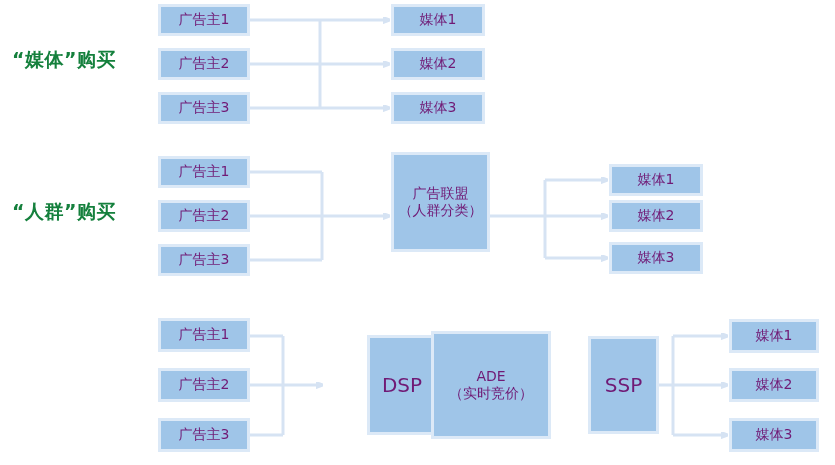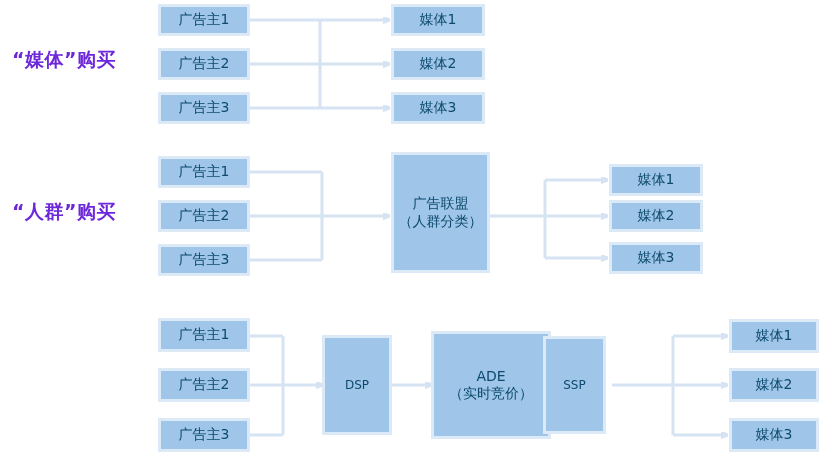--- a/index.html
+++ b/index.html
@@ -14,44 +14,45 @@
     position: relative;
     width: 835px;
     height: 465px;
     background: #ffffff;
     overflow: hidden;
   }
   .row-label {
     position: absolute;
     font-size: 19px;
     font-weight: bold;
-    color: #6d28d9;
+    color: #15803d;
     letter-spacing: 0.5px;
     white-space: nowrap;
     line-height: 1;
   }
   .node {
     position: absolute;
     box-sizing: border-box;
     background: #9FC5E8;
     border: 3px solid #DCE9F7;
     display: flex;
     align-items: center;
     justify-content: center;
     text-align: center;
-    color: #0c4a6e;
+    color: #701a75;
     font-size: 14px;
     line-height: 1.22;
     white-space: pre-line;
   }
   .node.big {
     font-size: 14px;
   }
   .node.mono-label {
-    font-size: 12px;
+    font-size: 20px;
+    margin-left: 45px;
   }
   svg.links {
     position: absolute;
     left: 0;
     top: 0;
     width: 835px;
     height: 465px;
     overflow: visible;
     pointer-events: none;
   }
@@ -124,34 +125,34 @@
   <div class="node" style="left:391px; top:4px;  width:94px; height:32px;">媒体1</div>
   <div class="node" style="left:391px; top:48px; width:94px; height:32px;">媒体2</div>
   <div class="node" style="left:391px; top:92px; width:94px; height:32px;">媒体3</div>
 
   <div class="row-label" style="left:12px; top:202px;">“人群”购买</div>
 
   <div class="node" style="left:158px; top:156px; width:92px; height:32px;">广告主1</div>
   <div class="node" style="left:158px; top:200px; width:92px; height:32px;">广告主2</div>
   <div class="node" style="left:158px; top:244px; width:92px; height:32px;">广告主3</div>
 
-  <div class="node big" style="left:391px; top:152px; width:99px; height:121px;">广告联盟
+  <div class="node big" style="left:391px; top:152px; width:99px; height:100px;">广告联盟
 （人群分类）</div>
 
   <div class="node" style="left:609px; top:164px; width:94px; height:32px;">媒体1</div>
   <div class="node" style="left:609px; top:200px; width:94px; height:32px;">媒体2</div>
   <div class="node" style="left:609px; top:242px; width:94px; height:32px;">媒体3</div>
 
 
   <div class="node" style="left:158px; top:318px; width:92px; height:34px;">广告主1</div>
   <div class="node" style="left:158px; top:368px; width:92px; height:34px;">广告主2</div>
   <div class="node" style="left:158px; top:418px; width:92px; height:34px;">广告主3</div>
 
   <div class="node mono-label" style="left:322px; top:335px; width:70px; height:100px;">DSP</div>
   <div class="node big" style="left:431px; top:331px; width:120px; height:108px;">ADE
 （实时竞价）</div>
-  <div class="node mono-label" style="left:543px; top:336px; width:63px; height:98px;">SSP</div>
+  <div class="node mono-label" style="left:543px; top:336px; width:71px; height:98px;">SSP</div>
 
   <div class="node" style="left:729px; top:319px; width:90px; height:34px;">媒体1</div>
   <div class="node" style="left:729px; top:368px; width:90px; height:34px;">媒体2</div>
   <div class="node" style="left:729px; top:418px; width:90px; height:34px;">媒体3</div>
 
 </div>
 
 </body></html>

